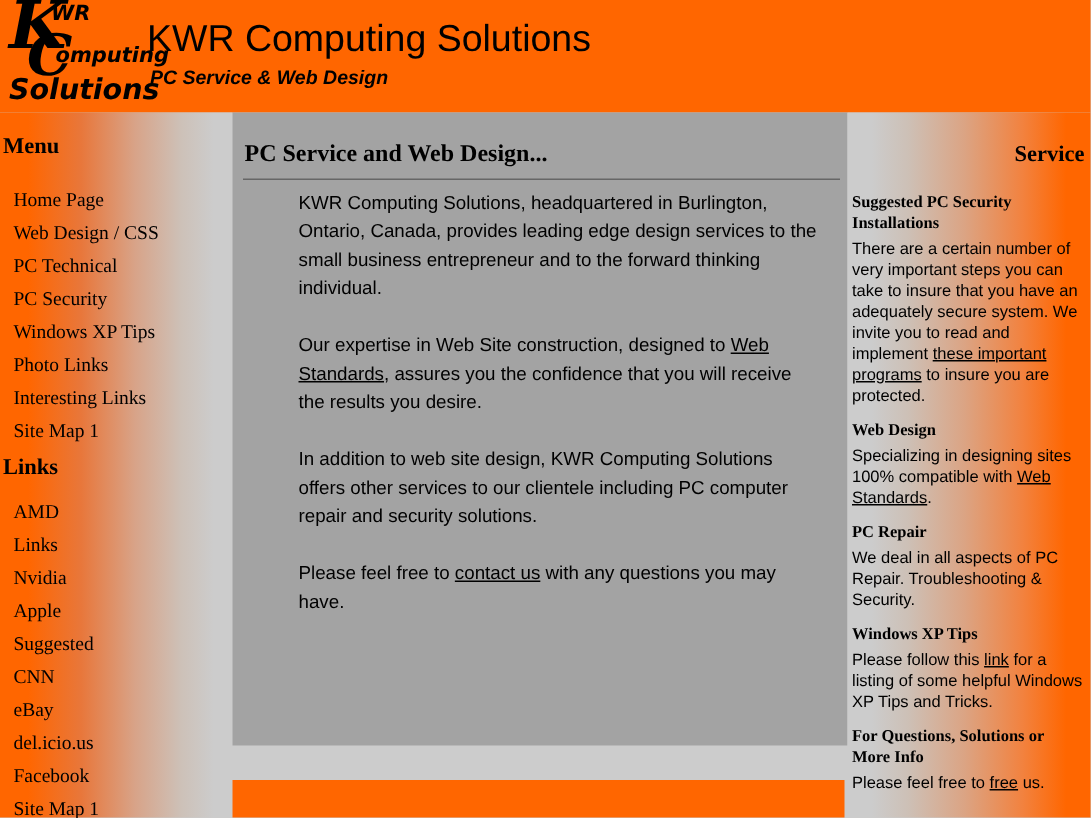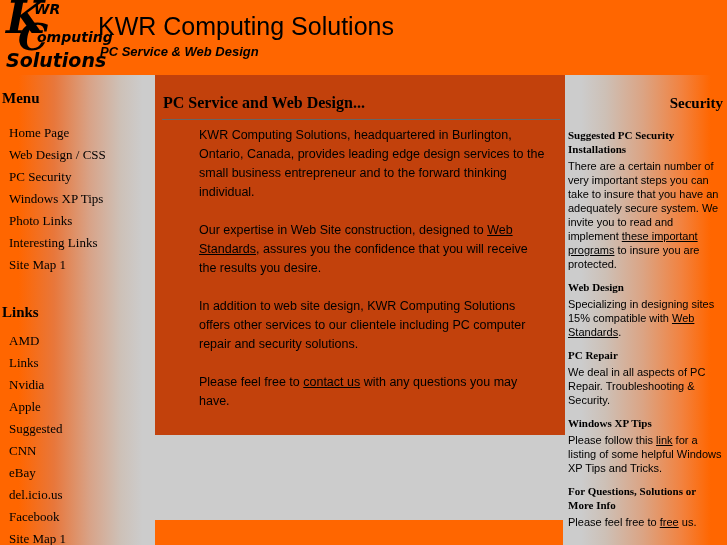--- a/index.html
+++ b/index.html
@@ -127,22 +127,22 @@
   #menu-list .side-link { line-height: 22px; }
   #links-heading { position: absolute; left: 2px; top: 229px; }
   #links-list { position: absolute; left: 9px; top: 255px; }
   #links-list .side-link { line-height: 22px; }
 
   
   #main-content {
     position: absolute;
     left: 155px; top: 75px;
     width: 410px;
-    height: 360px;
-    background: #c2410c;
+    height: 422px;
+    background: #a3a3a3;
   }
   #page-heading {
     position: absolute;
     left: 8px; top: 19px;
     margin: 0;
     font-family: "Liberation Serif", serif;
     font-weight: bold;
     font-size: 16px;
     color: #000;
     white-space: nowrap;
@@ -229,20 +229,21 @@
   </div>
   <div id="site-title">KWR Computing Solutions</div>
   <div id="site-subtitle">PC Service &amp; Web Design</div>
 </div>
 
 <div id="left-sidebar">
   <h2 id="menu-heading" class="side-heading">Menu</h2>
   <nav id="menu-list">
     <a class="side-link" href="#">Home Page</a>
     <a class="side-link" href="#">Web Design / CSS</a>
+    <a class="side-link" href="#">PC Technical</a>
     <a class="side-link" href="#">PC Security</a>
     <a class="side-link" href="#">Windows XP Tips</a>
     <a class="side-link" href="#">Photo Links</a>
     <a class="side-link" href="#">Interesting Links</a>
     <a class="side-link" href="#">Site Map 1</a>
   </nav>
 
   <h2 id="links-heading" class="side-heading">Links</h2>
   <nav id="links-list">
     <a class="side-link" href="#">AMD</a>
@@ -269,28 +270,28 @@
 
     <p>In addition to web site design, KWR Computing Solutions offers other services to our clientele including PC computer repair and security solutions.</p>
 
     <p><span>Please feel free to </span><a href="#">contact us</a><span> with any questions you may have.</span></p>
   </div>
 
   <div id="footer-bar"></div>
 </div>
 
 <div id="right-sidebar">
-  <h2 id="services-heading">Security</h2>
+  <h2 id="services-heading">Service</h2>
 
   <div id="services-body">
     <p class="svc-title">Suggested PC Security Installations</p>
     <p class="svc-text"><span>There are a certain number of very important steps you can take to insure that you have an adequately secure system. We invite you to read and implement </span><a href="#">these important programs</a><span> to insure you are protected.</span></p>
 
     <p class="svc-title">Web Design</p>
-    <p class="svc-text"><span>Specializing in designing sites 15% compatible with </span><a href="#">Web Standards</a><span>.</span></p>
+    <p class="svc-text"><span>Specializing in designing sites 100% compatible with </span><a href="#">Web Standards</a><span>.</span></p>
 
     <p class="svc-title">PC Repair</p>
     <p class="svc-text">We deal in all aspects of PC Repair. Troubleshooting &amp; Security.</p>
 
     <p class="svc-title">Windows XP Tips</p>
     <p class="svc-text"><span>Please follow this </span><a href="#">link</a><span> for a listing of some helpful Windows XP Tips and Tricks.</span></p>
 
     <p class="svc-title">For Questions, Solutions or More Info</p>
     <p class="svc-text"><span>Please feel free to </span><a href="#">free</a><span> us.</span></p>
   </div>

